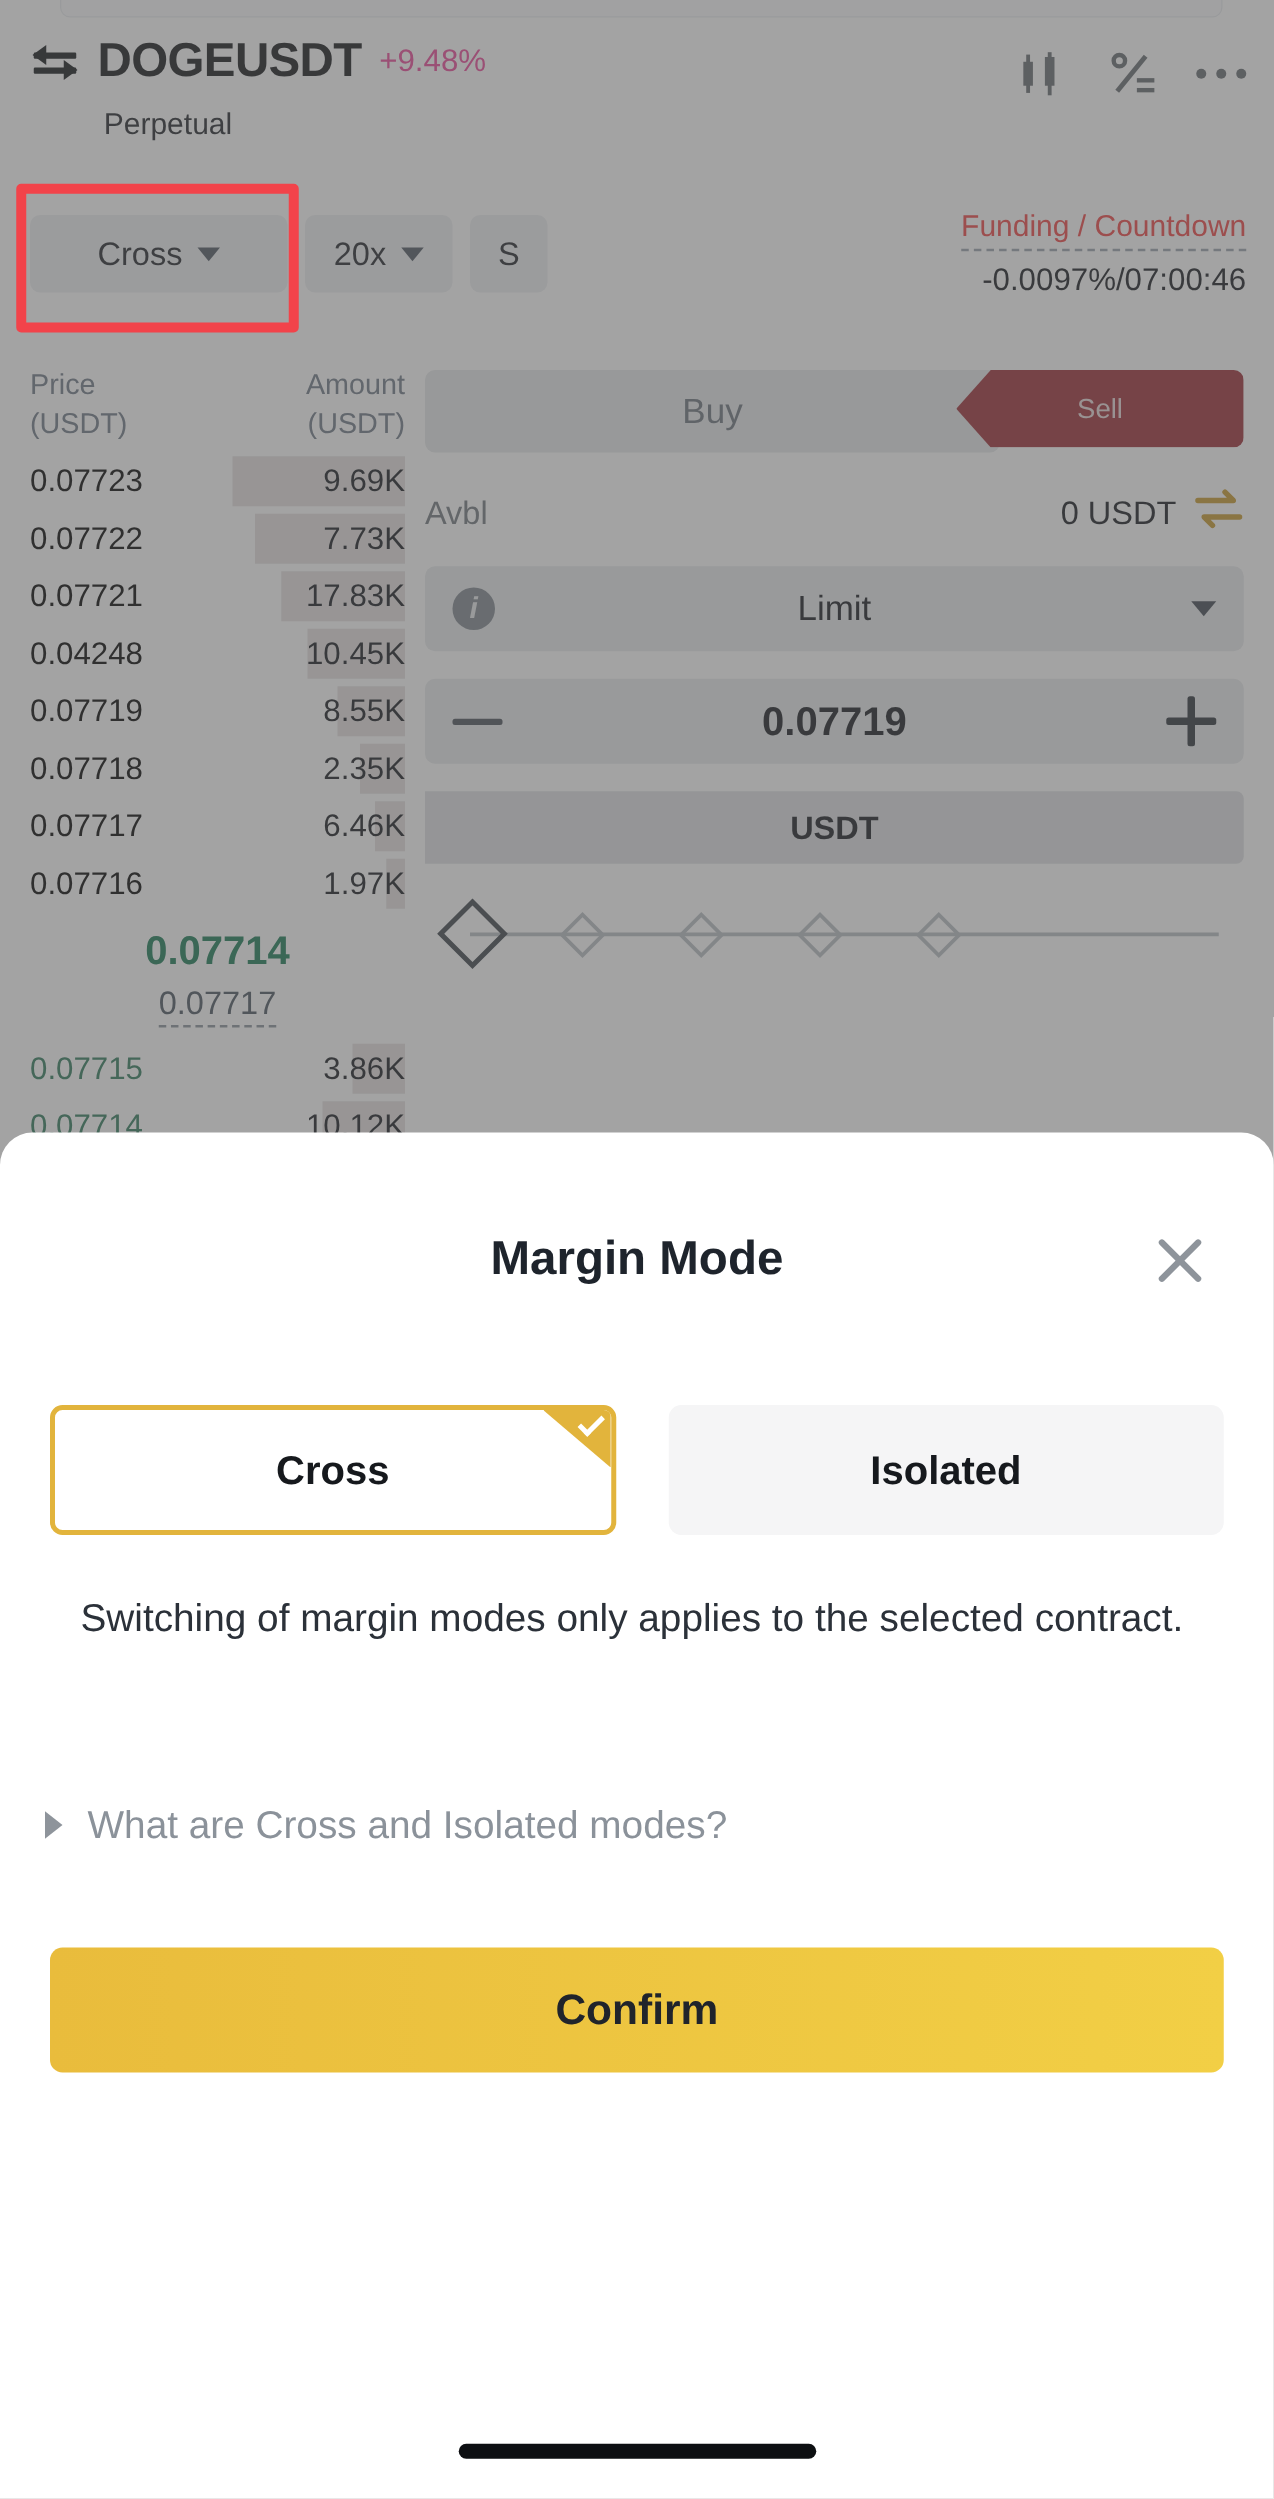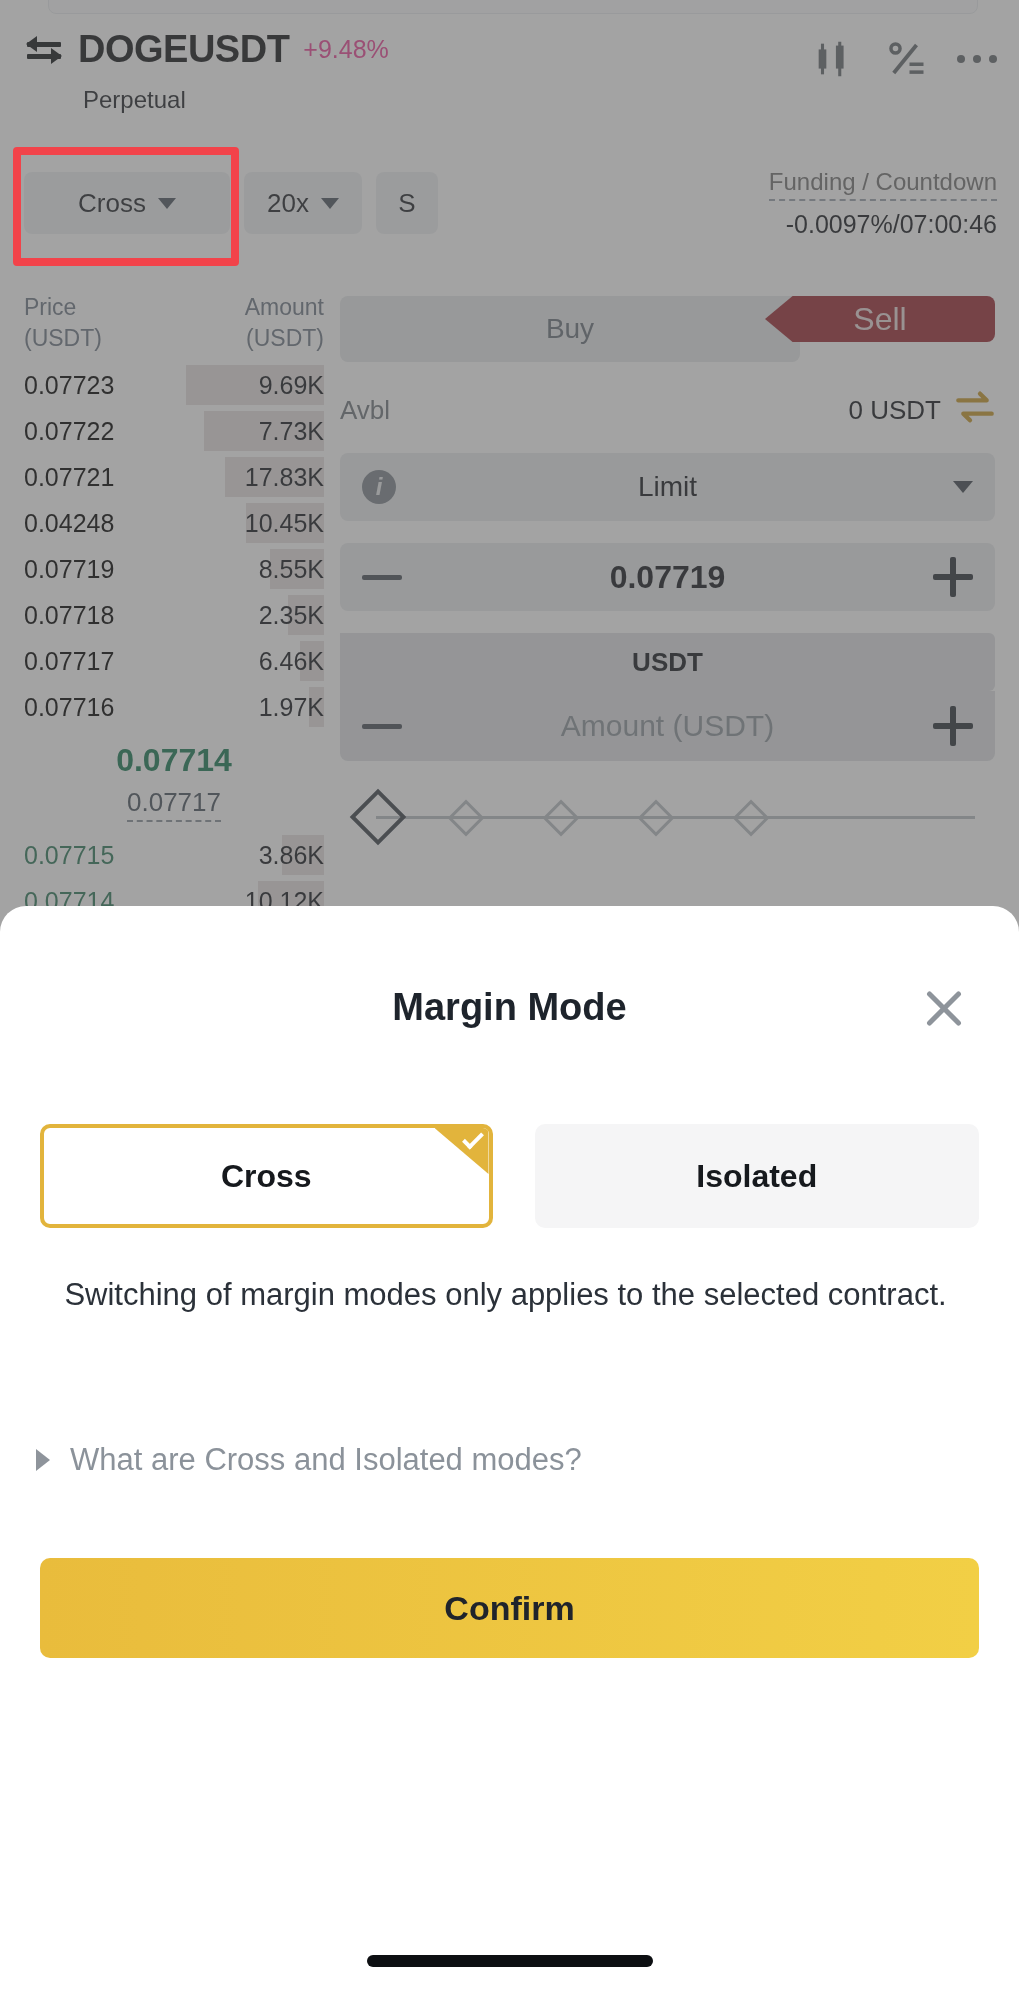--- a/index.html
+++ b/index.html
@@ -58,21 +58,21 @@
   .caret { width:0; height:0; border-left:9px solid transparent; border-right:9px solid transparent; border-top:11px solid #4c5460; }
 
   .highlight-box {
     position:absolute; left:13px; top:147px; width:226px; height:119px;
     border:8px solid #f2434a; border-radius:4px; z-index:45;
   }
 
   .funding {
     position:absolute; right:22px; top:168px; text-align:right;
   }
-  .funding .lbl { font-size:24px; color:#737373; border-bottom:2px dashed #9aa3ad; padding-bottom:3px; }
+  .funding .lbl { font-size:24px; color:#ef4444; border-bottom:2px dashed #9aa3ad; padding-bottom:3px; }
   .funding .val { font-size:25px; color:#14181d; margin-top:9px; }
 
   
   .book { position:absolute; left:24px; top:292px; width:300px; }
   .book-head { display:flex; justify-content:space-between; color:#707a87; font-size:23px; line-height:31px; }
   .book-head .r { text-align:right; }
   .book-rows { margin-top:8px; }
   .brow { position:relative; display:flex; justify-content:space-between; height:46px; align-items:center; font-size:25px; }
   .brow .depth { position:absolute; right:0; top:3px; height:40px; background:rgba(140,120,120,0.22); }
   .brow .p { position:relative; z-index:2; }
@@ -86,22 +86,22 @@
   
   .trade { position:absolute; left:340px; top:296px; width:655px; }
   .bs-row { position:relative; height:66px; }
   .bs-buy {
     position:absolute; left:0; top:0; width:460px; height:66px;
     background:#e6e8ea; border-radius:8px;
     display:flex; align-items:center; justify-content:center;
     font-size:28px; color:#6b737d;
   }
   .bs-sell {
-    position:absolute; right:0; top:0; width:230px; height:46px;
-    background:#9c2b34; color:#e8d9da; font-size:32px;
+    position:absolute; right:0; top:0; width:230px; height:62px;
+    background:#9c2b34; color:#e8d9da; font-size:22px;
     display:flex; align-items:center; justify-content:center;
     border-radius:8px;
     clip-path:polygon(12% 0, 100% 0, 100% 100%, 12% 100%, 0 50%);
   }
   .avbl-row { margin-top:28px; display:flex; align-items:center; justify-content:space-between; }
   .avbl-row .l { font-size:26px; color:#72797f; }
   .avbl-row .r { display:flex; align-items:center; gap:14px; font-size:26px; color:#14181d; }
   .field {
     margin-top:22px; height:68px; background:#e9ebed; border-radius:8px;
     display:flex; align-items:center; padding:0 22px; position:relative;
@@ -344,25 +344,20 @@
 
       <div class="field">
         <span class="minus"></span>
         <span class="price-val">0.07719</span>
         <span class="plus"></span>
       </div>
 
       <div class="unit-tabs">
         <div class="u-on">USDT</div>
       </div>
-      <div class="amt-field">
-        <span class="minus"></span>
-        <span class="amt-ph">Amount (USDT)</span>
-        <span class="plus"></span>
-      </div>
 
       <div class="slider">
         <div class="track"></div>
         <div class="node first"></div>
         <div class="node" style="left:113px"></div>
         <div class="node" style="left:208px"></div>
         <div class="node" style="left:303px"></div>
         <div class="node" style="left:398px"></div>
       </div>
     </div>

